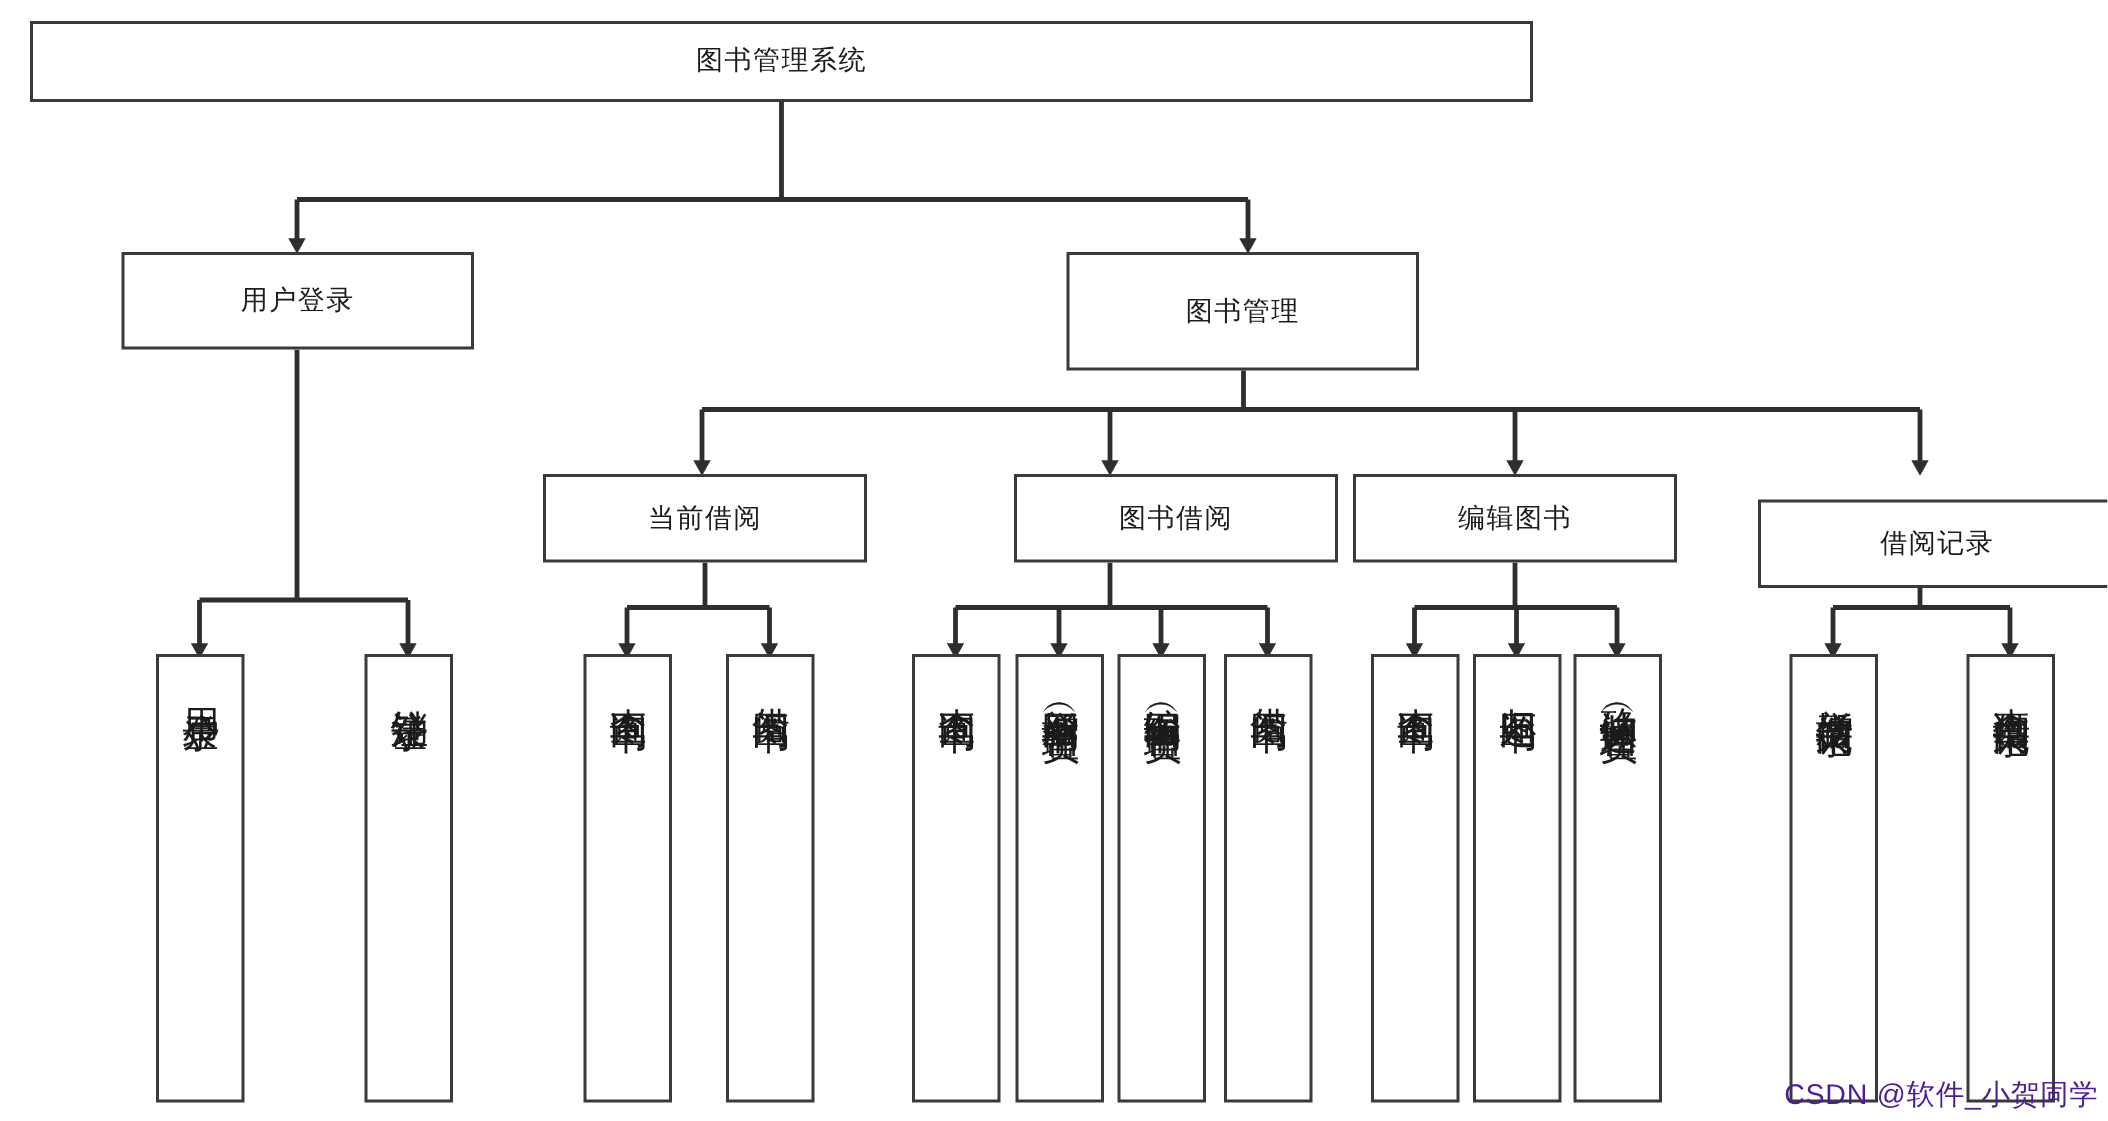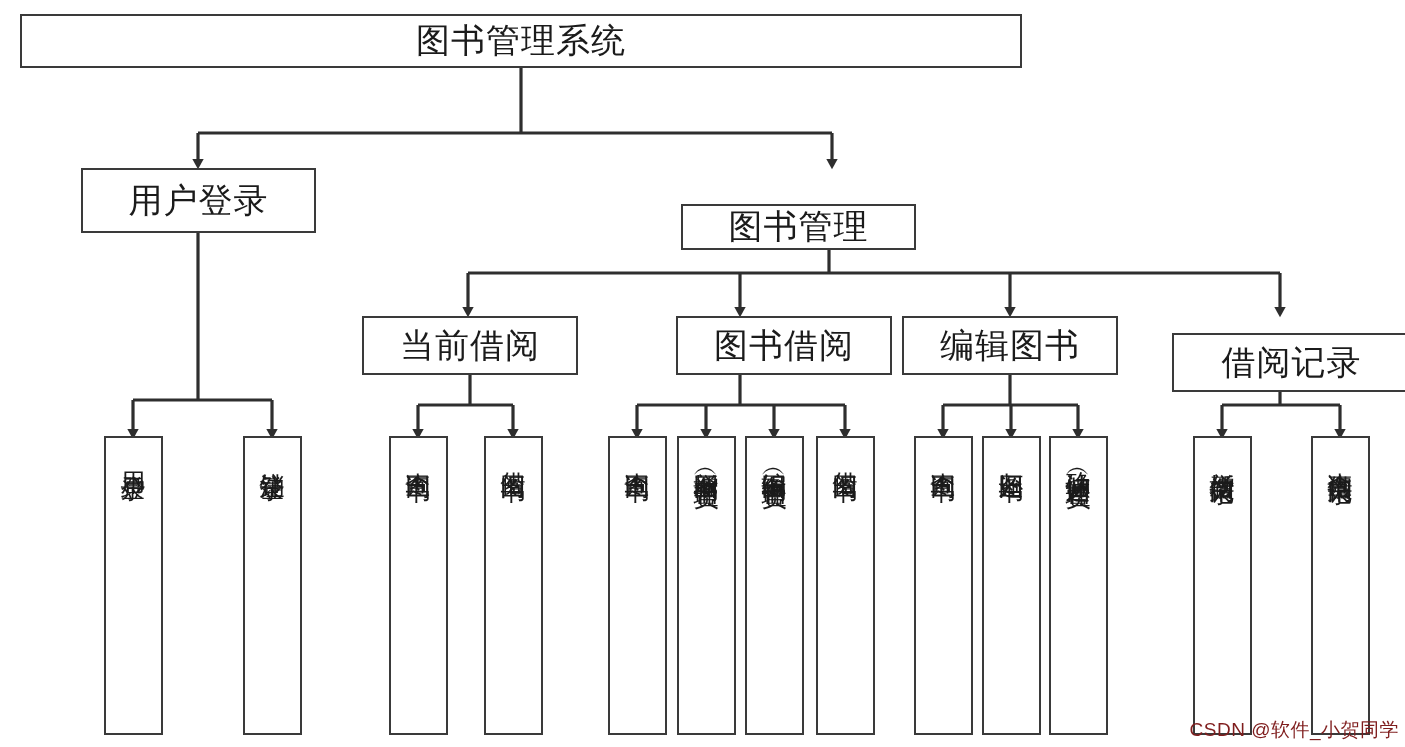--- a/index.html
+++ b/index.html
@@ -25,21 +25,21 @@
     position:absolute;
     box-sizing:border-box;
     border:2.5px solid #3a3a3a;
     background:#ffffff;
     display:flex;
     align-items:center;
     justify-content:center;
     color:#1b1b1b;
   }
   .node.h{
-    font-size:34px;
+    font-size:18px;
     letter-spacing:1px;
     line-height:1.1;
   }
   .node.leaf{
     font-size:25px;
     letter-spacing:2px;
     line-height:1.12;
     align-items:flex-start;
     justify-content:center;
     padding-top:14px;
@@ -48,21 +48,21 @@
     writing-mode:vertical-rl;
     text-orientation:upright;
     white-space:nowrap;
     display:block;
   }
   .watermark{
     position:absolute;
     right:6px;
     bottom:4px;
     font-size:19px;
-    color:#7f1d1d;
+    color:#4c1d95;
     letter-spacing:0.5px;
     white-space:nowrap;
     user-select:none;
   }
 </style>
 </head>
 <body>
 
 <div id="stage">
 
@@ -116,21 +116,21 @@
     </g>
   </svg>
 
   <div class="node h" style="left:20px;top:14px;width:1002px;height:54px;">
     <span>图书管理系统</span>
   </div>
 
   <div class="node h" style="left:81px;top:168px;width:235px;height:65px;">
     <span>用户登录</span>
   </div>
-  <div class="node h" style="left:681px;top:168px;width:235px;height:46px;margin-top:36px;">
+  <div class="node h" style="left:711px;top:168px;width:235px;height:79px;">
     <span>图书管理</span>
   </div>
 
   <div class="node h" style="left:362px;top:316px;width:216px;height:59px;">
     <span>当前借阅</span>
   </div>
   <div class="node h" style="left:632px;top:316px;width:216px;height:59px;margin-left:44px;">
     <span>图书借阅</span>
   </div>
   <div class="node h" style="left:902px;top:316px;width:216px;height:59px;">

